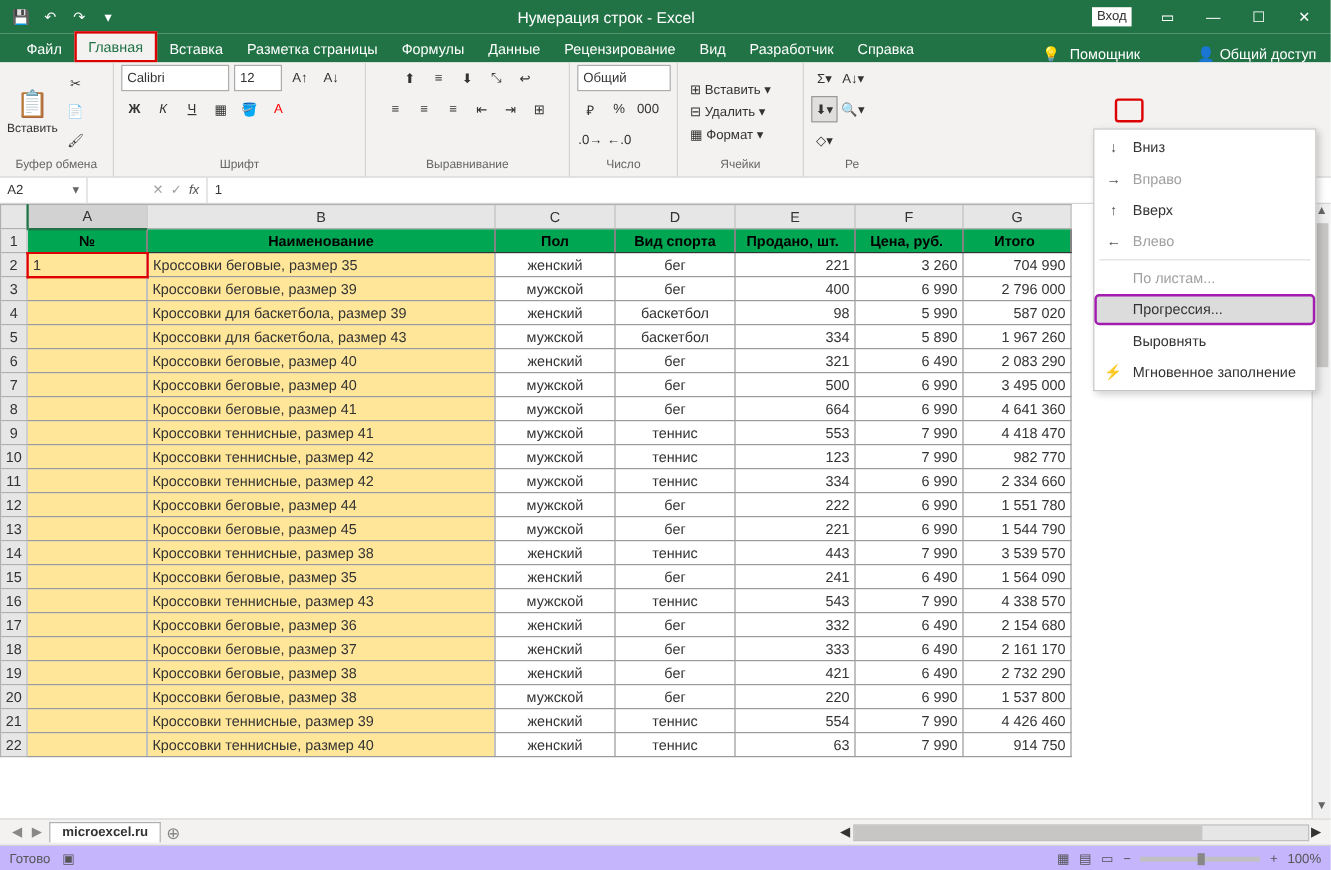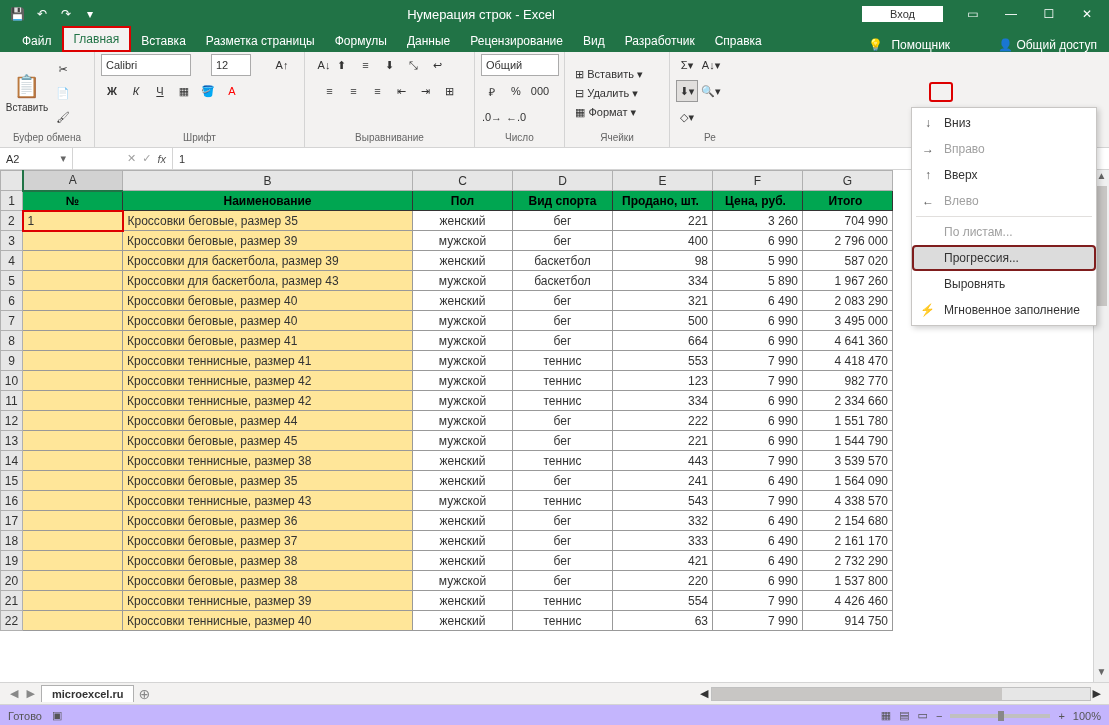--- a/index.html
+++ b/index.html
@@ -4,21 +4,21 @@
 <style>
 * { margin: 0; padding: 0; box-sizing: border-box; font-family: "Segoe UI", Arial, sans-serif; }
 body { background: #fff; width: 1109px; height: 725px; overflow: hidden; font-size: 12px; color: #333; }
 
 
 .titlebar { height: 28px; background: #217346; display: flex; align-items: center; color: #fff; padding: 0 4px; }
 .titlebar .qat { display: flex; gap: 4px; align-items: center; padding-left: 4px; }
 .titlebar .qat span { width: 20px; height: 20px; display: inline-flex; align-items: center; justify-content: center; font-size: 12px; cursor: pointer; }
 .titlebar .title { flex: 1; text-align: center; font-size: 13px; }
 .titlebar .win-buttons { display: flex; gap: 2px; align-items: center; }
-.titlebar .win-buttons .signin { background: #fff; color: #333; padding: 2px 28px; font-size: 11px; margin-right: 10px; }
+.titlebar .win-buttons .signin { background: #fff; color: #333; padding: 2px 4px; font-size: 11px; margin-right: 10px; }
 .titlebar .win-buttons span { width: 36px; height: 24px; display: inline-flex; align-items: center; justify-content: center; font-size: 12px; }
 
 
 .ribbon-tabs { height: 24px; background: #217346; display: flex; align-items: flex-end; color: #fff; padding-left: 12px; position: relative; }
 .ribbon-tabs .tab { padding: 4px 10px; font-size: 12px; cursor: pointer; }
 .ribbon-tabs .tab.active { background: #f3f2f1; color: #217346; }
 .ribbon-tabs .tab.highlighted { border: 2px solid #d00; }
 .ribbon-tabs .right-side { margin-left: auto; display: flex; align-items: center; gap: 8px; padding-right: 12px; }
 .ribbon-tabs .right-side span { font-size: 12px; }
 
@@ -43,21 +43,21 @@
 .cells-list div { padding: 2px 4px; cursor: pointer; white-space: nowrap; }
 
 
 .fill-highlight { position: absolute; right: 156px; top: 30px; width: 24px; height: 20px; border: 2px solid #d00; border-radius: 3px; pointer-events: none; }
 
 
 .fill-menu { position: absolute; right: 12px; top: 107px; width: 186px; background: #fff; border: 1px solid #c8c6c4; box-shadow: 2px 2px 6px rgba(0,0,0,0.2); z-index: 50; padding: 2px 0; }
 .fill-menu .item { display: flex; align-items: center; gap: 8px; padding: 5px 8px; font-size: 12px; cursor: pointer; }
 .fill-menu .item.disabled { color: #a0a0a0; cursor: default; }
 .fill-menu .item .icon { width: 16px; height: 16px; display: inline-flex; align-items: center; justify-content: center; font-size: 12px; color: #555; }
-.fill-menu .item.highlighted { background: #dcdcdc; border: 2px solid #7f1d1d; border-radius: 4px; padding: 3px 6px; }
+.fill-menu .item.highlighted { background: #dcdcdc; border: 2px solid #a21caf; border-radius: 4px; padding: 3px 6px; }
 .fill-menu .sep { height: 1px; background: #e1dfdd; margin: 2px 4px; }
 
 
 .formula-bar { height: 22px; border-bottom: 1px solid #d4d4d4; display: flex; align-items: stretch; background: #fff; }
 .name-box { width: 73px; border-right: 1px solid #d4d4d4; padding: 0 6px; display: flex; align-items: center; font-size: 11px; }
 .name-box .arrow { margin-left: auto; color: #666; }
 .fx-section { width: 100px; border-right: 1px solid #d4d4d4; display: flex; align-items: center; justify-content: flex-end; gap: 6px; padding: 0 6px; color: #a0a0a0; font-size: 11px; }
 .fx-section .fx { font-style: italic; color: #555; }
 .formula-input { flex: 1; padding: 0 6px; display: flex; align-items: center; font-size: 11px; }
 
@@ -151,21 +151,21 @@
         <span class="btn-small">✂</span>
         <span class="btn-small">📄</span>
         <span class="btn-small">🖌</span>
       </div>
     </div>
     <div class="group-label">Буфер обмена</div>
   </div>
 
   <div class="ribbon-group" style="width:210px">
     <div class="group-content" style="flex-direction:column;align-items:flex-start;gap:4px">
-      <div style="display:flex;gap:20px;align-items:center">
+      <div style="display:flex;gap:4px;align-items:center">
         <div class="font-combo">Calibri</div>
         <div class="size-combo">12</div>
         <span class="btn-small">A↑</span>
         <span class="btn-small">A↓</span>
       </div>
       <div style="display:flex;gap:2px">
         <span class="btn-small" style="font-weight:bold">Ж</span>
         <span class="btn-small" style="font-style:italic">К</span>
         <span class="btn-small" style="text-decoration:underline">Ч</span>
         <span class="btn-small">▦</span>

